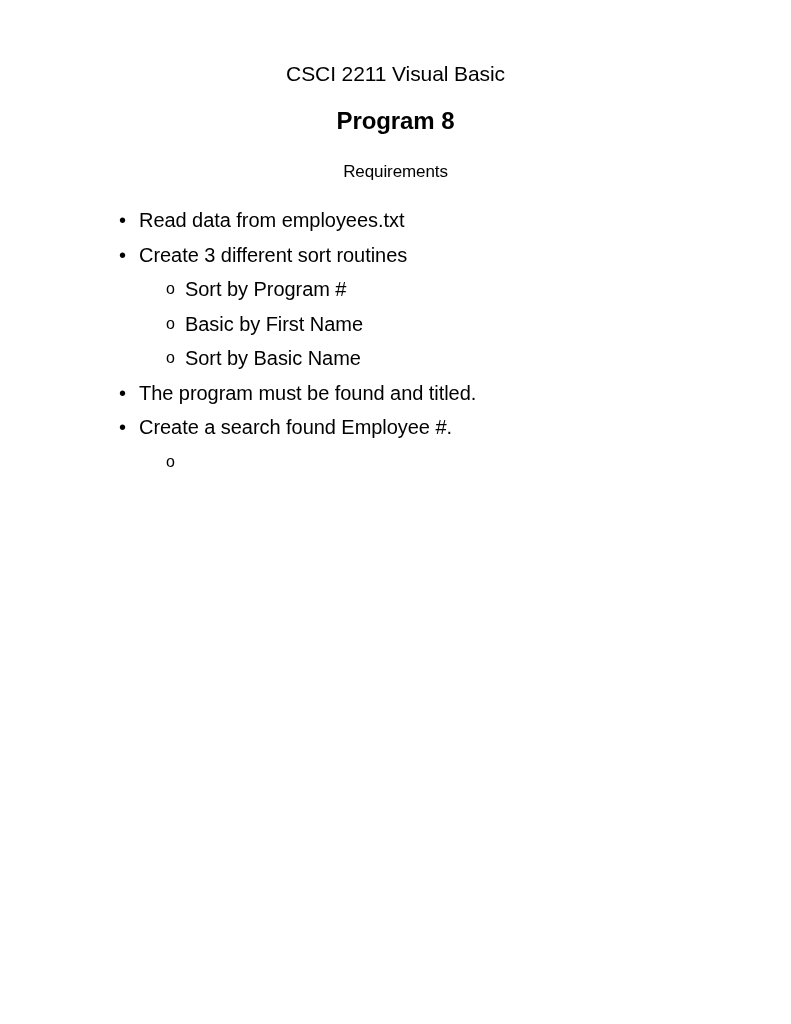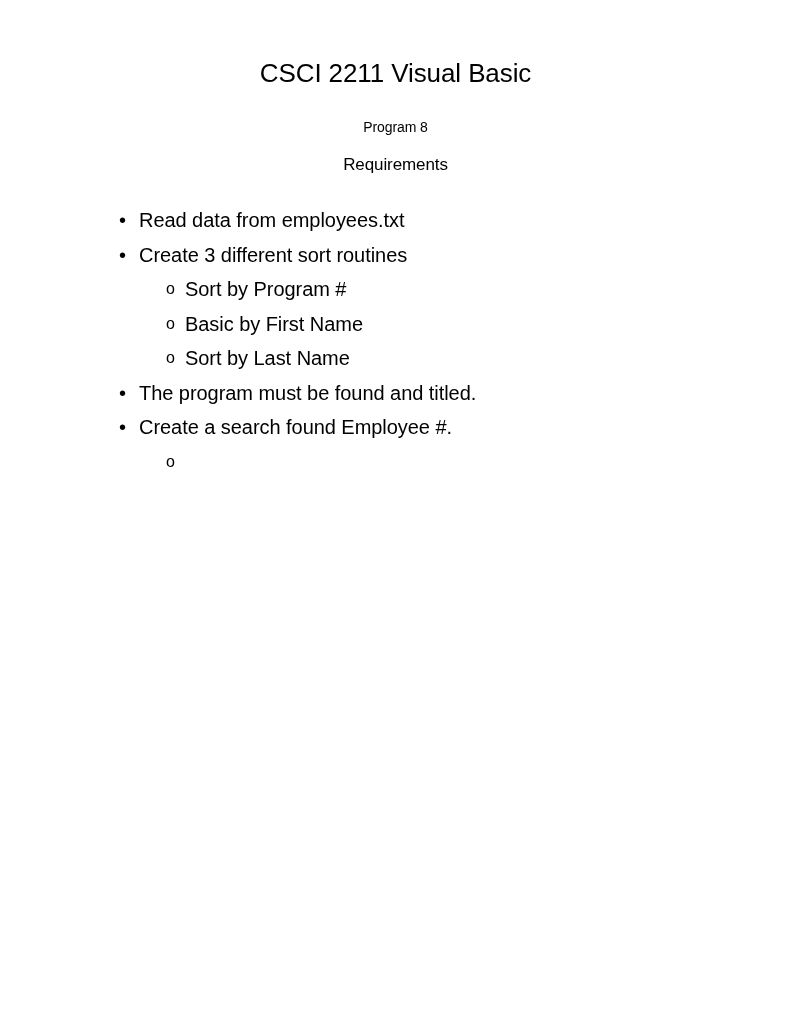--- a/index.html
+++ b/index.html
@@ -24,36 +24,37 @@
 
   
   .heading-block {
     position: absolute;
     left: 95px;
     top: 58px;
     width: 601px;
     text-align: center;
   }
   .doc-title {
-    font-size: 26px;
+    font-size: 21px;
     line-height: 31px;
     letter-spacing: -0.1px;
     white-space: nowrap;
   }
   .doc-subtitle {
-    font-size: 14px;
+    font-size: 24px;
     line-height: 31px;
-    margin-top: 23px;
+    margin-top: 16px;
     letter-spacing: -0.1px;
     white-space: nowrap;
+    font-weight: bold;
   }
   .doc-section-label {
     font-size: 17px;
     line-height: 26px;
-    margin-top: 9px;
+    margin-top: 23px;
     letter-spacing: -0.1px;
     white-space: nowrap;
   }
 
   
   .req-list {
     position: absolute;
     left: 119px;
     top: 203px;
     width: 576px;
@@ -126,21 +127,21 @@
       <span class="li-text">Sort by Program #</span>
     </div>
 
     <div class="li lvl2">
       <span class="marker">o</span>
       <span class="li-text">Basic by First Name</span>
     </div>
 
     <div class="li lvl2">
       <span class="marker">o</span>
-      <span class="li-text">Sort by Last Name</span>
+      <span class="li-text">Sort by Basic Name</span>
     </div>
 
     <div class="li lvl1">
       <span class="marker">•</span>
       <span class="li-text">The program must be found and titled.</span>
     </div>
 
     <div class="li lvl1">
       <span class="marker">•</span>
       <span class="li-text">Create a search found Employee #.</span>

